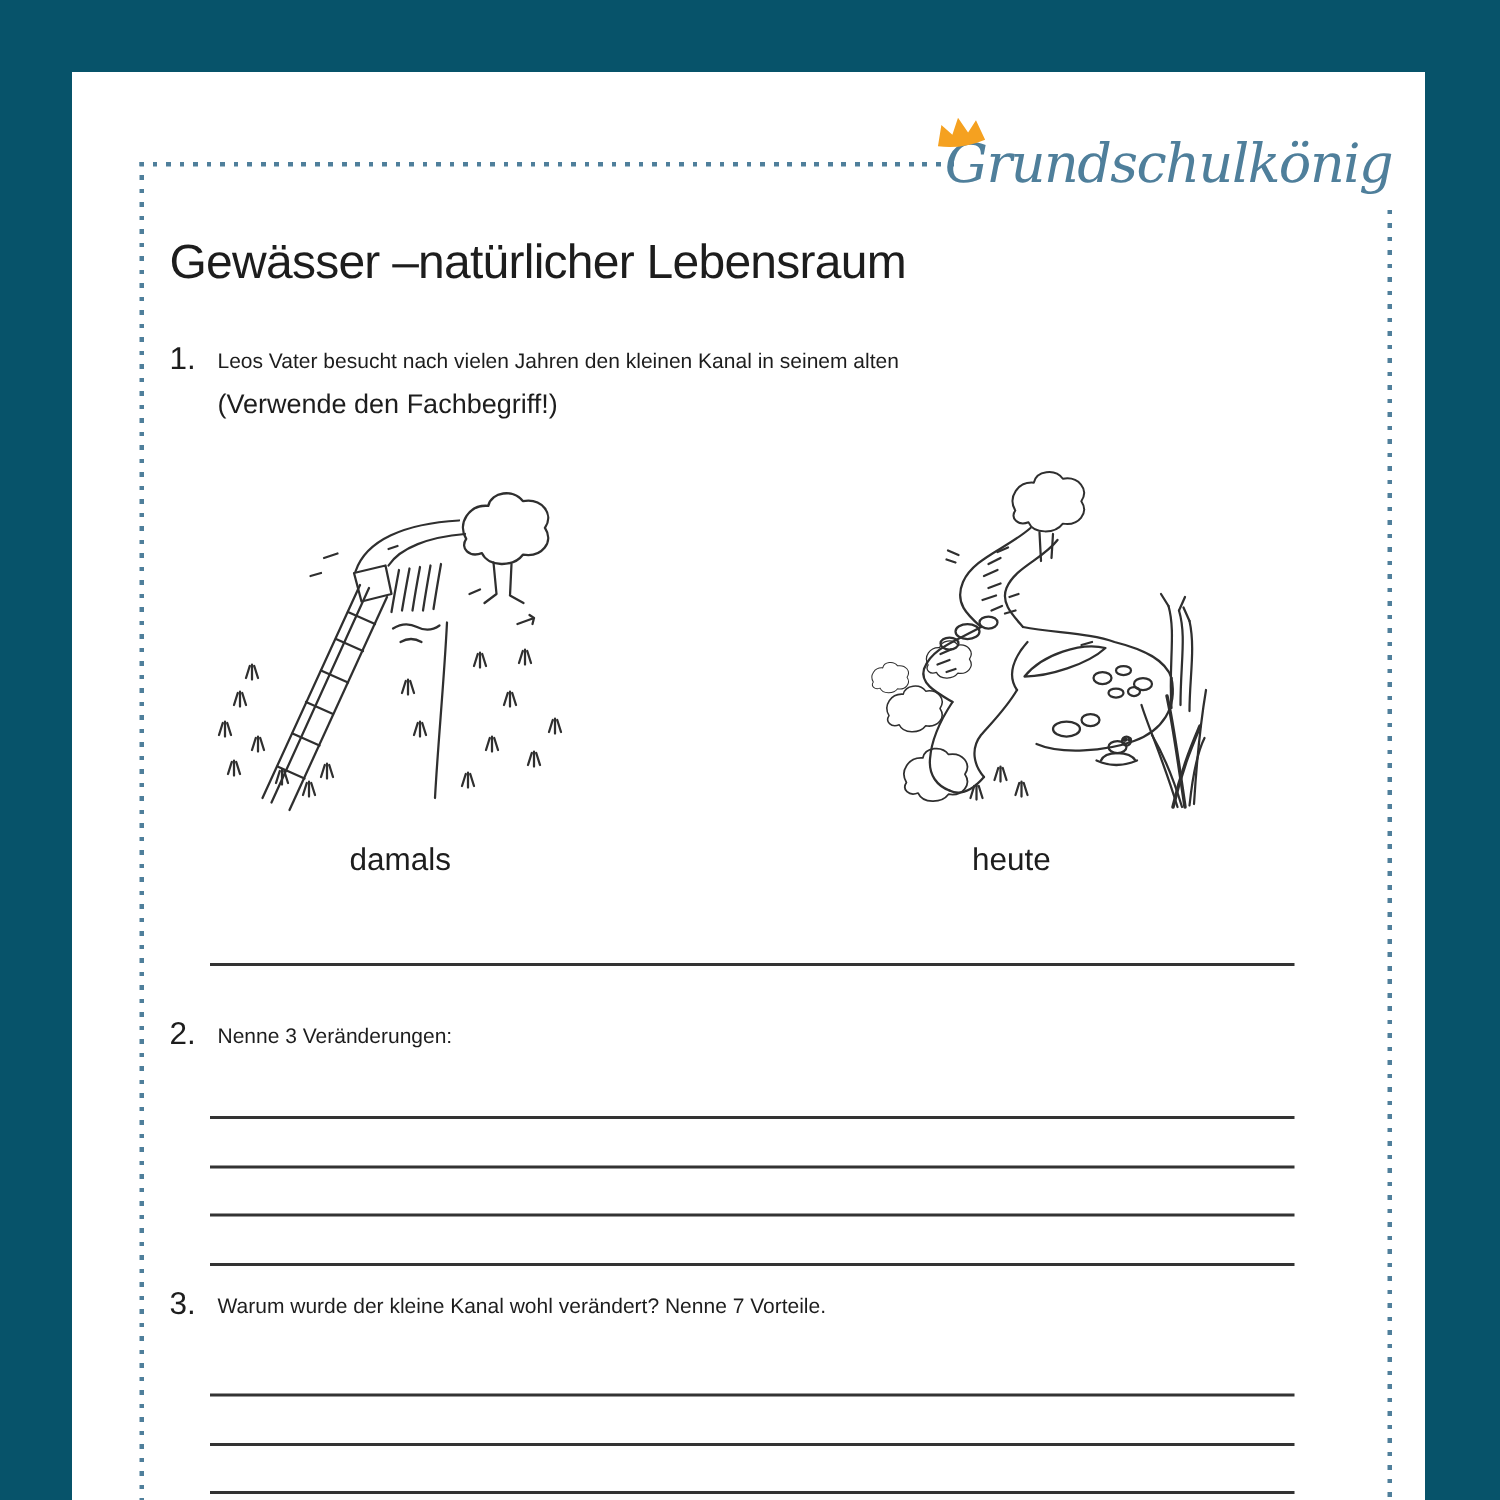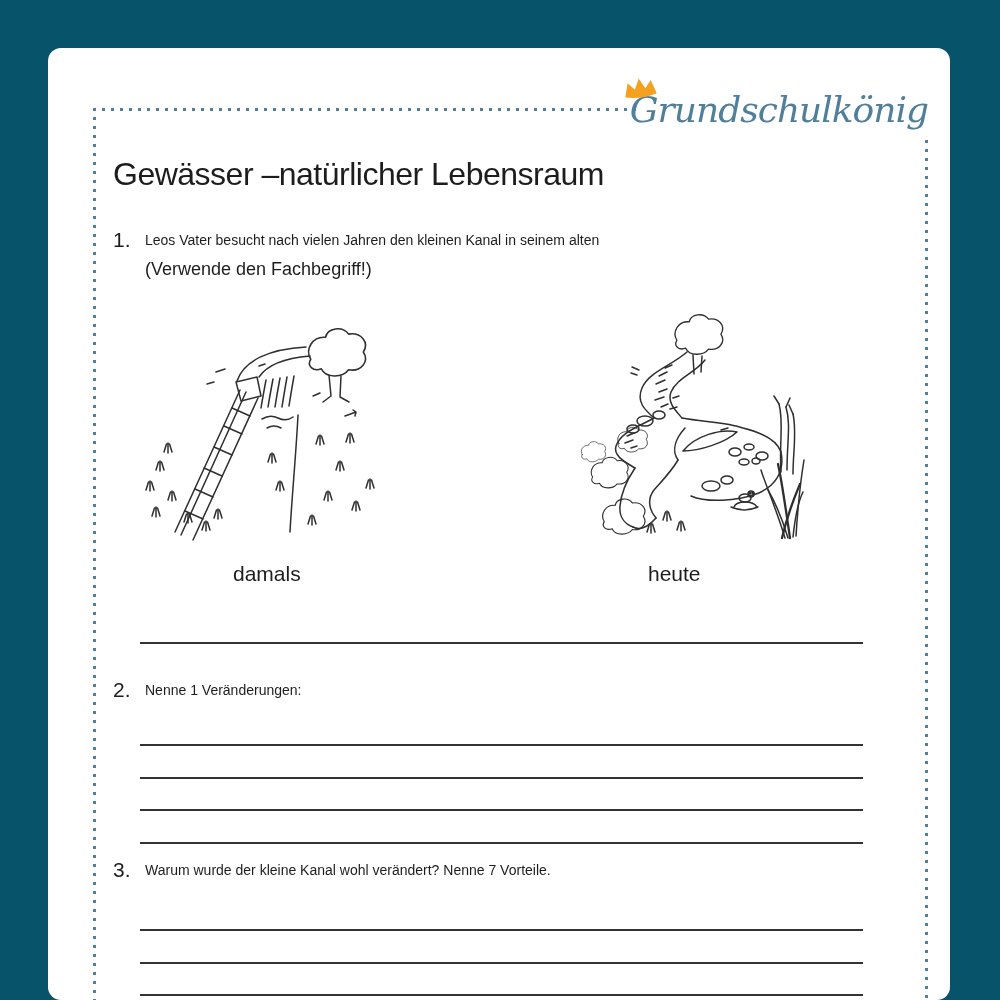--- a/index.html
+++ b/index.html
@@ -2,21 +2,21 @@
 <html style="--frame: #07536a; --brand: #4f7f9b; --crown: #f5a120; --ink: #1d1d1d; --line: #333333; --dots: #4f7f9b;"><head>
 <meta charset="utf-8">
 <style>
   :root{
     --frame:#07536a; --brand:#4f7f9b; --crown:#f5a120;
     --ink:#1d1d1d; --line:#333333; --dots:#4f7f9b; --sketch:#2f2f2f;
   }
   *{margin:0;padding:0;box-sizing:border-box;}
   html,body{width:1000px;height:1000px;overflow:hidden;}
   body{background:var(--frame);font-family:"Liberation Sans",sans-serif;color:var(--ink);}
-  .page{position:absolute;left:48px;top:48px;width:902px;height:952px;background:#ffffff;border-radius:13px;}
+  .page{position:absolute;left:48px;top:48px;width:902px;height:952px;background:#ffffff;}
 
   
   .dotted-v{position:absolute;width:3px;
     background-image:repeating-linear-gradient(to bottom,var(--dots) 0 3px,transparent 3px 9px);}
   .dotted-h{position:absolute;height:3px;
     background-image:repeating-linear-gradient(to right,var(--dots) 0 3px,transparent 3px 9px);}
   .db-left{left:45px;top:60px;height:892px;}
   .db-top{left:45px;top:60px;width:547px;}
   .db-right{left:877px;top:92px;height:860px;}
 
@@ -182,21 +182,21 @@
     </g>
   </svg>
 
   <div class="caption caption-left">damals</div>
   <div class="caption caption-right">heute</div>
 
   <div class="rule r-q1"></div>
 
   <div class="q q2">
     <div class="q-num">2.</div>
-    <div class="q-body">Nenne 1 Veränderungen:</div>
+    <div class="q-body">Nenne 3 Veränderungen:</div>
   </div>
 
   <div class="rule r-q2a"></div>
   <div class="rule r-q2b"></div>
   <div class="rule r-q2c"></div>
   <div class="rule r-q2d"></div>
 
   <div class="q q3">
     <div class="q-num">3.</div>
     <div class="q-body">Warum wurde der kleine Kanal wohl verändert? Nenne 7 Vorteile.</div>

